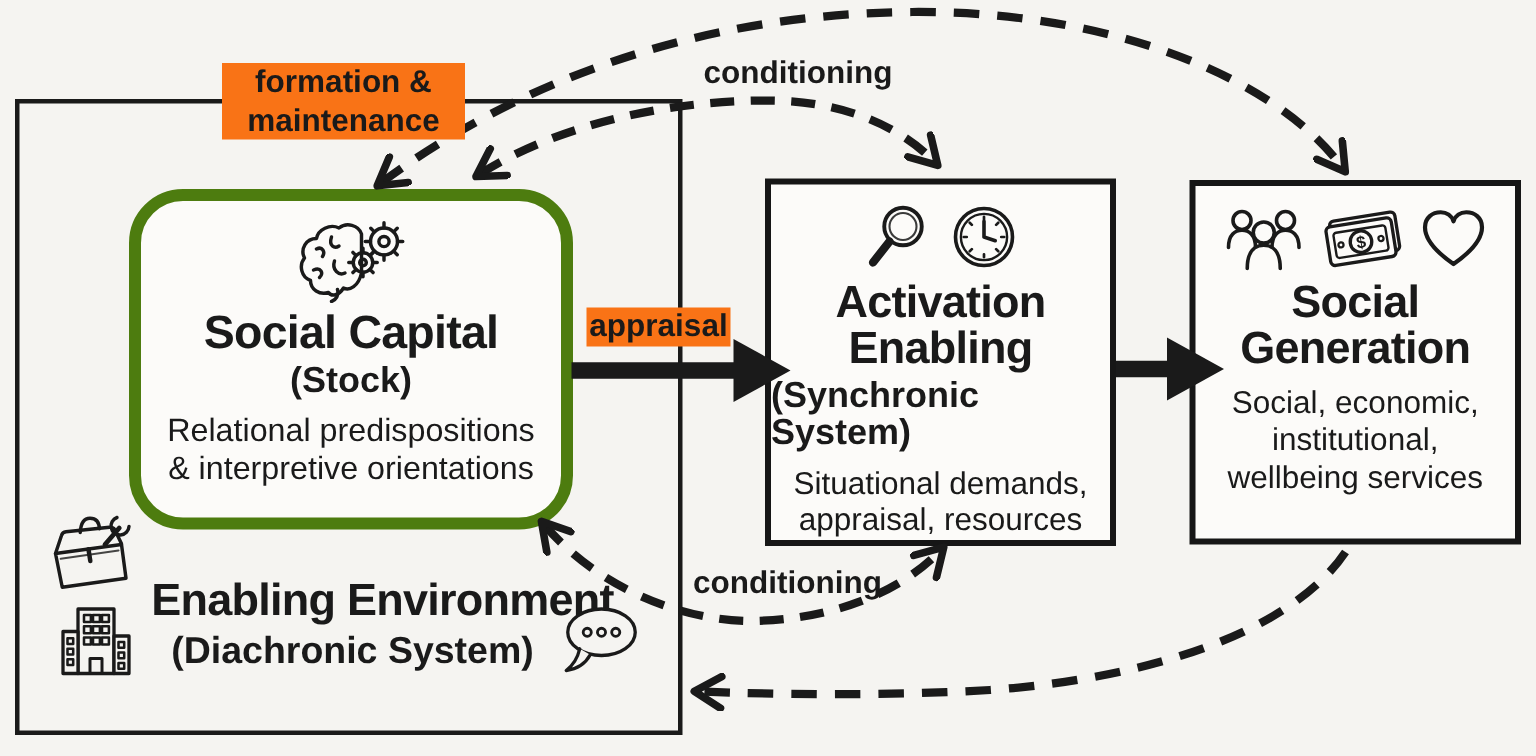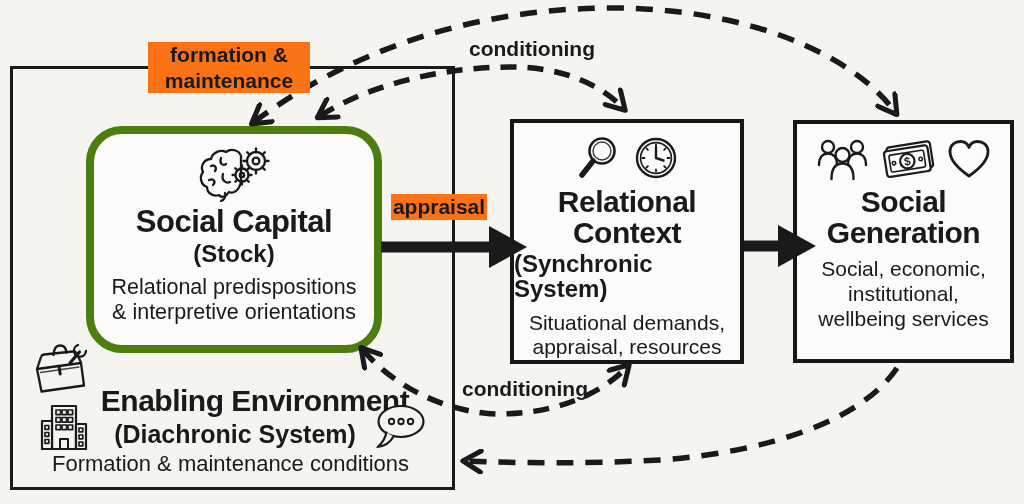--- a/index.html
+++ b/index.html
@@ -42,21 +42,21 @@
   .sc-box .box-desc{width:265px;font-size:21.5px;}
   .ac-box .box-desc{width:205px;}
   .sg-box .box-desc{width:175px;}
   .arrow-label{
     position:absolute;font-weight:600;font-size:21px;line-height:1.22;
     text-align:center;z-index:30;
   }
   .masked{background:#f97316;}
   #lbl-formation{left:148px;top:42px;width:162px;}
   #lbl-cond-top{left:462px;top:36px;width:140px;}
-  #lbl-appraisal{left:391px;top:194px;width:96px;}
+  #lbl-appraisal{left:391px;top:205px;width:96px;}
   #lbl-cond-mid{left:455px;top:376px;width:140px;}
   #arrow-layer{position:absolute;left:0;top:0;z-index:20;pointer-events:none;}
   .ee-text{position:absolute;text-align:center;z-index:5;}
   #ee-title{left:75px;top:384px;width:360px;font-weight:700;font-size:30px;letter-spacing:-0.5px;}
   #ee-sub{left:50px;top:420px;width:370px;font-weight:600;font-size:25px;}
   #ee-desc{left:18px;top:451px;width:425px;font-weight:500;font-size:22px;}
   .abs-icon{position:absolute;z-index:5;}
   #icon-toolbox{left:28px;top:341px;}
   #icon-building{left:36px;top:401px;}
   #icon-bubble{left:372px;top:402px;}
@@ -106,21 +106,21 @@
       </span>
       <span>
         <svg class="icon" width="48" height="48" viewBox="0 0 48 48" fill="none" stroke="#1a1a1a" stroke-width="2.4" stroke-linecap="round">
           <circle cx="24" cy="24" r="19"></circle>
           <circle cx="24" cy="24" r="15.4" stroke-width="1.6"></circle>
           <path d="M24,24 L24,13.5 M24,24 L31.5,26.5"></path>
           <path d="M24,10.5 L24,12.5 M24,35.5 L24,37.5 M10.5,24 L12.5,24 M35.5,24 L37.5,24 M14.5,14.5 L15.9,15.9 M32.1,32.1 L33.5,33.5 M33.5,14.5 L32.1,15.9 M15.9,32.1 L14.5,33.5" stroke-width="1.8"></path>
         </svg>
       </span>
     </div>
-    <div class="box-title">Relational Context</div>
+    <div class="box-title">Activation Enabling</div>
     <div class="box-subtitle">(Synchronic System)</div>
     <div class="box-desc">Situational demands, appraisal, resources</div>
   </div>
 
   <div class="box sg-box">
     <div class="icons-row" style="gap:9px;">
       <span>
         <svg class="icon" width="54" height="46" viewBox="0 0 54 46" fill="none" stroke="#1a1a1a" stroke-width="2.4" stroke-linecap="round" stroke-linejoin="round">
           <circle cx="12" cy="11" r="6" fill="#fcfbf9"></circle>
           <path d="M3,29 C3,20.5 7.5,17.5 12,17.5 C16.5,17.5 21,20.5 21,29" fill="#fcfbf9"></path>
@@ -148,21 +148,20 @@
           <path d="M23,38 C10,29 4,21 4,13.5 C4,7 9,3.5 14.5,3.5 C18.5,3.5 21.8,6 23,9.5 C24.2,6 27.5,3.5 31.5,3.5 C37,3.5 42,7 42,13.5 C42,21 36,29 23,38 Z"></path>
         </svg>
       </span>
     </div>
     <div class="box-title">Social Generation</div>
     <div class="box-desc">Social, economic, institutional, wellbeing services</div>
   </div>
 
   <div class="ee-text" id="ee-sub">(Diachronic System)</div>
   <div class="ee-text" id="ee-title">Enabling Environment</div>
-  <div class="ee-text" id="ee-desc">Formation &amp; maintenance conditions</div>
 
   <span class="abs-icon" id="icon-toolbox">
     <svg class="icon" width="64" height="58" viewBox="0 0 64 58" fill="none" stroke="#1a1a1a" stroke-width="2.3" stroke-linecap="round" stroke-linejoin="round">
 
       <path d="M50,4 A6,6 0 1 0 58,10"></path>
       <path d="M51.5,11 L42,22" stroke-width="3.2"></path>
 
       <path d="M9,28 L13,16 Q13.6,13.8 16,13.5 L45,10.5 Q47.6,10.3 48.6,12.3 L53,21.5"></path>
 
       <path d="M25.5,14 Q26,4.5 32,4.5 Q38,4.5 38.3,11.5"></path>

